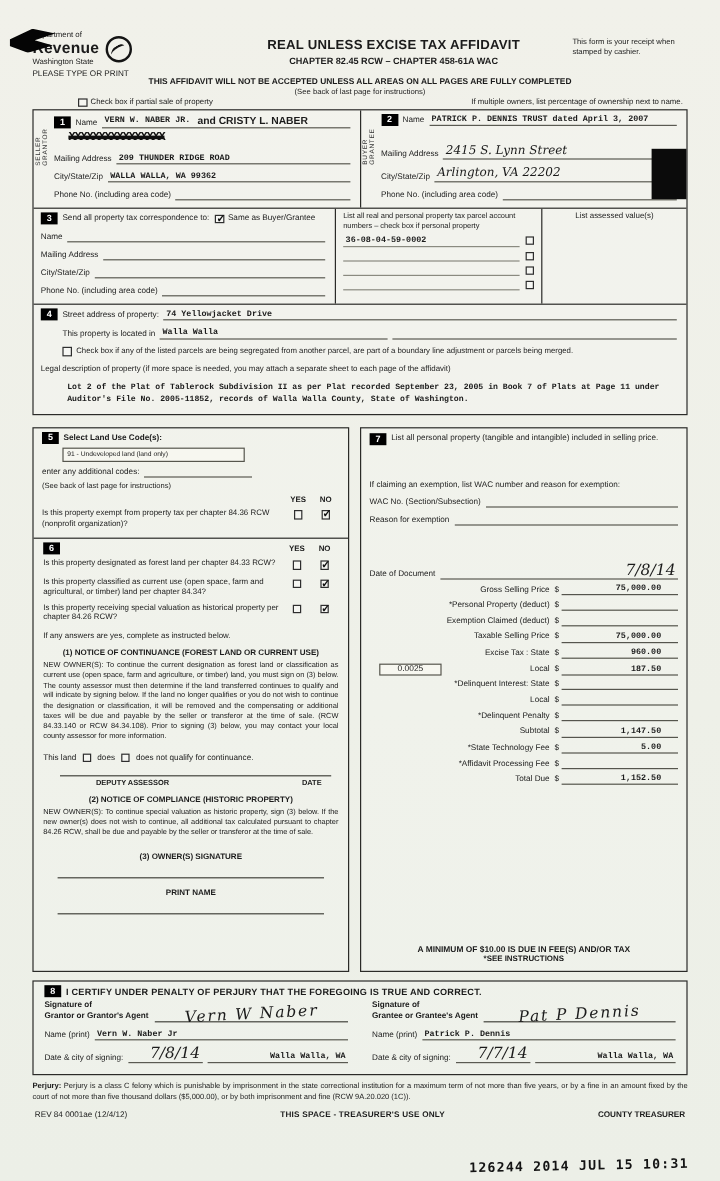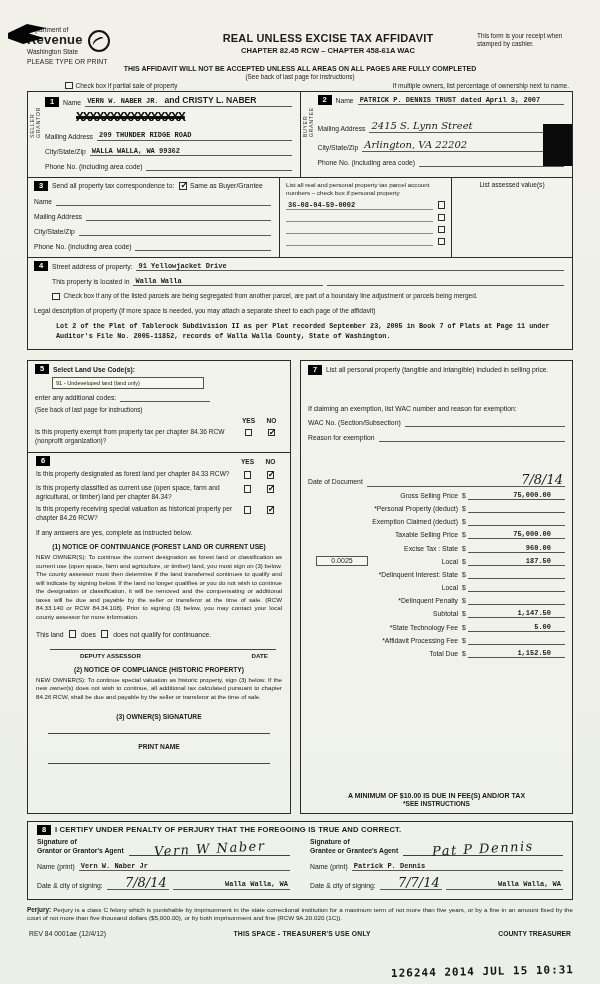--- a/index.html
+++ b/index.html
@@ -44,39 +44,39 @@
   .cb.ck::after{content:"\2713"; position:absolute; left:0px; top:-3px; font-size:9px; font-weight:bold; color:#111;}
   .frow{display:flex; align-items:flex-end; font-size:6.8px; margin-top:6px; line-height:1.2;}
   .frow .lbl{white-space:nowrap; flex:none;}
   .fill{flex:1; border-bottom:1px solid #5a5a52; margin-left:4px; min-height:9px; display:flex; align-items:flex-end; padding:0 2px;}
   .fill.ctr{justify-content:flex-end;}
   .typed{font-family:"Liberation Mono","DejaVu Sans Mono",monospace; font-size:7px; font-weight:bold; white-space:nowrap;}
   .typed2{font-size:8.6px; font-weight:bold; margin-left:6px; white-space:nowrap;}
   .handw{font-family:"DejaVu Serif",serif; font-style:italic; font-size:10px; white-space:nowrap;}
   .handw.big{font-size:13px; line-height:.9;}
   .handw.sig{font-size:13px; letter-spacing:1.5px; transform:rotate(-3deg); display:inline-block; line-height:.8;}
-  .crossed{font-family:"Liberation Mono",monospace; font-weight:bold; font-size:13px; margin-left:31px;
+  .crossed{font-family:"Liberation Mono",monospace; font-weight:bold; font-size:10px; margin-left:12px;
     text-decoration:line-through; text-decoration-thickness:3px; letter-spacing:-1px; color:#101010;}
 
   
   .mainbox{border:1px solid #2b2b28; margin-top:2px; background:rgba(255,255,255,.18);}
   .parties{display:flex; border-bottom:1px solid #2b2b28;}
   .party{flex:1; position:relative; padding:3px 8px 6px 17px;}
   .party.seller{border-right:1px solid #2b2b28;}
   .vstack{position:absolute; left:2px; top:15px; display:flex; gap:1px;}
   .vtext{writing-mode:vertical-rl; transform:rotate(180deg); font-size:5.4px; letter-spacing:.6px; line-height:1; color:#333;}
   .spacer9{height:9px;}
   .redaction{position:absolute; right:0; top:32px; width:29px; height:42px; background:#0b0b0b;}
 
   
   .sec3{display:flex; border-bottom:1px solid #2b2b28;}
   .s3left{width:252px; flex:none; border-right:1px solid #2b2b28; padding:3px 8px 6px 6px;}
   .s3mid{width:172px; flex:none; border-right:1px solid #2b2b28; padding:3px 6px 5px;}
   .s3midhdr{font-size:6.2px; line-height:1.25;}
-  .prow{display:flex; align-items:center; margin-top:4px; gap:5px;}
+  .prow{display:flex; align-items:flex-start; margin-top:4px; gap:5px;}
   .prow .pline{flex:1; border-bottom:1px solid #8a8a80; min-height:8px; display:flex; align-items:flex-end; padding:0 2px;}
   .s3right{flex:1; padding:3px 6px;}
   .s3righthdr{font-size:6.6px; text-align:center;}
 
   
   .sec4{padding:3px 8px 7px 6px;}
   .sec4 .indent{margin-left:18px;}
   .legal-lbl{font-size:6.6px; margin-top:7px;}
   .legal{margin:8px 14px 0 22px; font-size:6.8px; line-height:1.45; font-weight:bold; font-family:"Liberation Mono","DejaVu Sans Mono",monospace; white-space:normal;}
 
@@ -101,21 +101,21 @@
   .thisland{display:flex; align-items:center; gap:5px; font-size:6.8px; margin-top:9px;}
   .deputyline{border-bottom:1px solid #44443e; margin:11px 6px 0 14px;}
   .deputylabels{display:flex; justify-content:space-between; font-size:6.2px; font-weight:bold; padding:2px 14px 0 44px;}
   .sigline2{border-bottom:1px solid #44443e; margin:13px 12px 0;}
 
   
   .tophdr{align-items:flex-start; margin-top:0;}
   .s7hdr{font-size:6.8px; line-height:1.35; flex:1;}
   .s7txt{font-size:6.8px; margin-top:30px;}
   .gapdoc{height:26px;}
-  .finrow{display:flex; align-items:flex-end; font-size:6.8px; margin-top:4.4px; position:relative; line-height:1.15;}
+  .finrow{display:flex; align-items:center; font-size:6.8px; margin-top:4.4px; position:relative; line-height:1.15;}
   .flabel{flex:1; text-align:right; white-space:nowrap;}
   .fd{width:8px; text-align:center; flex:none; margin-left:2px;}
   .fline{width:97px; border-bottom:1px solid #55554d; flex:none; min-height:8.5px; display:flex; justify-content:flex-end; padding-right:14px;}
   .fval{font-size:7px; font-family:"Liberation Mono","DejaVu Sans Mono",monospace; font-weight:bold;}
   .ratebox{position:absolute; left:8px; bottom:0; border:1px solid #55554d; width:52px; text-align:center; font-size:7px; background:#f7f7f0;}
   .minnote{margin-top:auto; text-align:center; font-weight:bold; padding-top:10px;}
   .mn1{font-size:7px;}
   .mn2{font-size:6.6px; margin-top:1px;}
 
   
@@ -291,21 +291,21 @@
       <div class="s3right">
         <div class="s3righthdr">List assessed value(s)</div>
       </div>
     </div>
 
     <div class="sec4">
       <div class="frow" style="margin-top:0;">
         <span class="badge">4</span>
         <span class="lbl">Street address of property:</span>
         <span class="fill">
-          <span class="typed">91 Yellowjacket Drive</span>
+          <span class="typed">74 Yellowjacket Drive</span>
         </span>
       </div>
       <div class="frow">
         <span class="lbl indent">This property is located in</span>
         <span class="fill" style="max-width:190px;">
           <span class="typed">Walla Walla</span>
         </span>
         <span class="fill"></span>
       </div>
       <div class="frow" style="align-items:center;">

